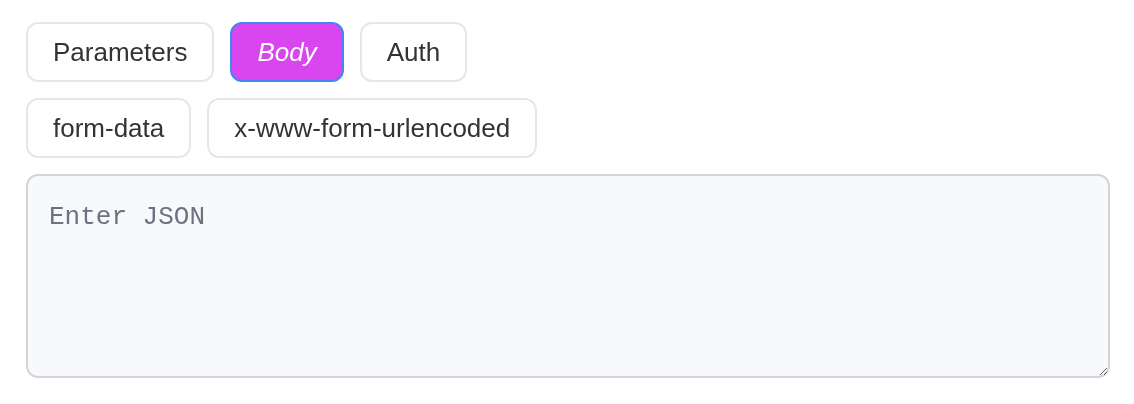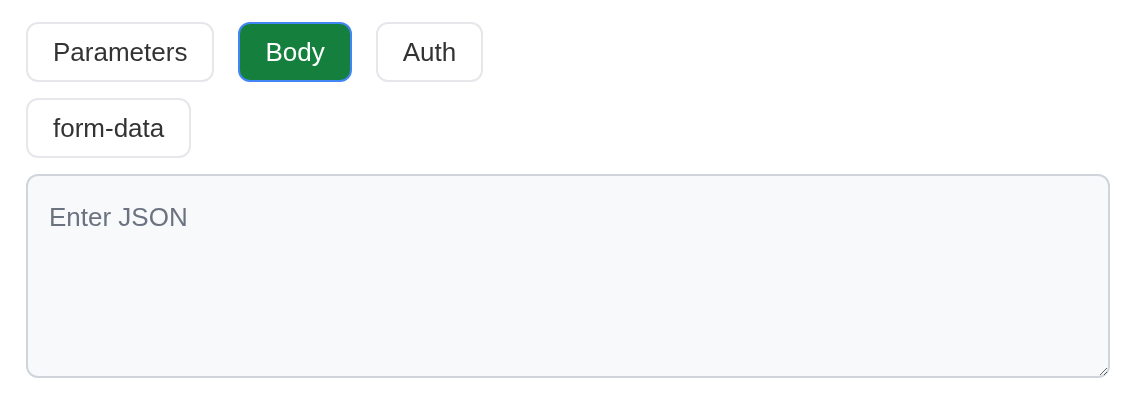--- a/index.html
+++ b/index.html
@@ -11,77 +11,79 @@
       width: 1134px;
       height: 404px;
       position: relative;
       font-family: "Liberation Sans", "DejaVu Sans", sans-serif;
       overflow: hidden;
     }
     .row {
       position: absolute;
       left: 26px;
       display: flex;
-      gap: 24px;
+      gap: 16px;
     }
     .row-tabs { top: 22px; }
     .row-body-types { top: 98px; }
     .btn {
       box-sizing: border-box;
       height: 60px;
       padding: 0 25px;
       border: 2px solid #e5e7eb;
       border-radius: 12px;
       background: #ffffff;
       color: #333333;
       font-family: "Liberation Sans", "DejaVu Sans", sans-serif;
       font-size: 26px;
       line-height: 56px;
       cursor: pointer;
       white-space: nowrap;
     }
     .btn.active {
-      background: #15803d;
+      background: #d946ef;
       border-color: #4285f4;
       color: #ffffff;
+      font-style: italic;
     }
     .editor-wrap {
       position: absolute;
       left: 26px;
       top: 174px;
       width: 1084px;
       height: 204px;
     }
     textarea.editor {
       box-sizing: border-box;
       width: 100%;
       height: 100%;
       margin: 0;
       border: 2px solid #d1d5db;
       border-radius: 12px;
       background: #f8f9fb;
       padding: 26px 21px;
-      font-family: Liberation Sans, sans-serif;
+      font-family: Liberation Mono, monospace;
       font-size: 26px;
       color: #333333;
       resize: both;
       outline: none;
     }
     textarea.editor::placeholder {
       color: #6b7280;
     }
   </style>
 </head>
 <body>
 
 <div class="row row-tabs">
   <button class="btn">Parameters</button>
   <button class="btn active">Body</button>
   <button class="btn">Auth</button>
 </div>
 
 <div class="row row-body-types">
   <button class="btn">form-data</button>
+  <button class="btn">x-www-form-urlencoded</button>
 </div>
 
 <div class="editor-wrap">
   <textarea class="editor" placeholder="Enter JSON" style=""></textarea>
 </div>
 
 </body></html>

